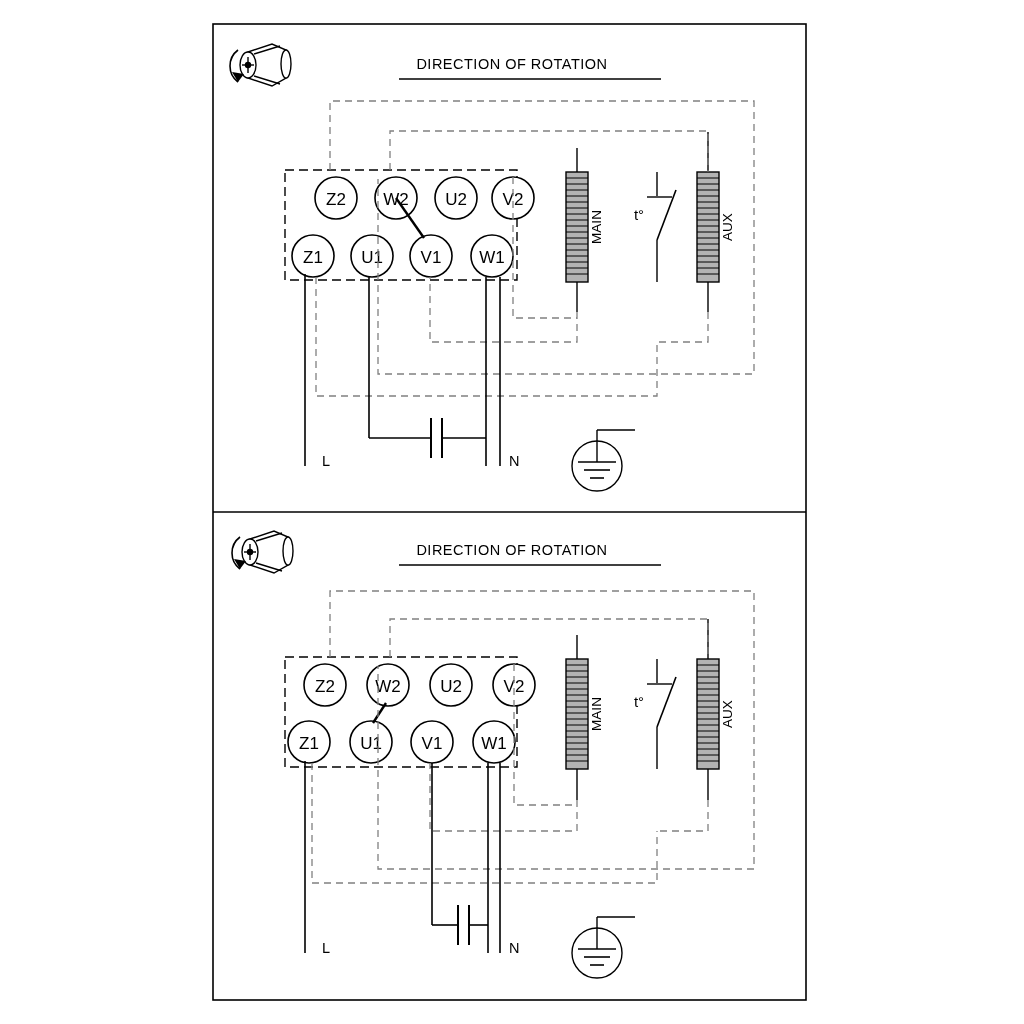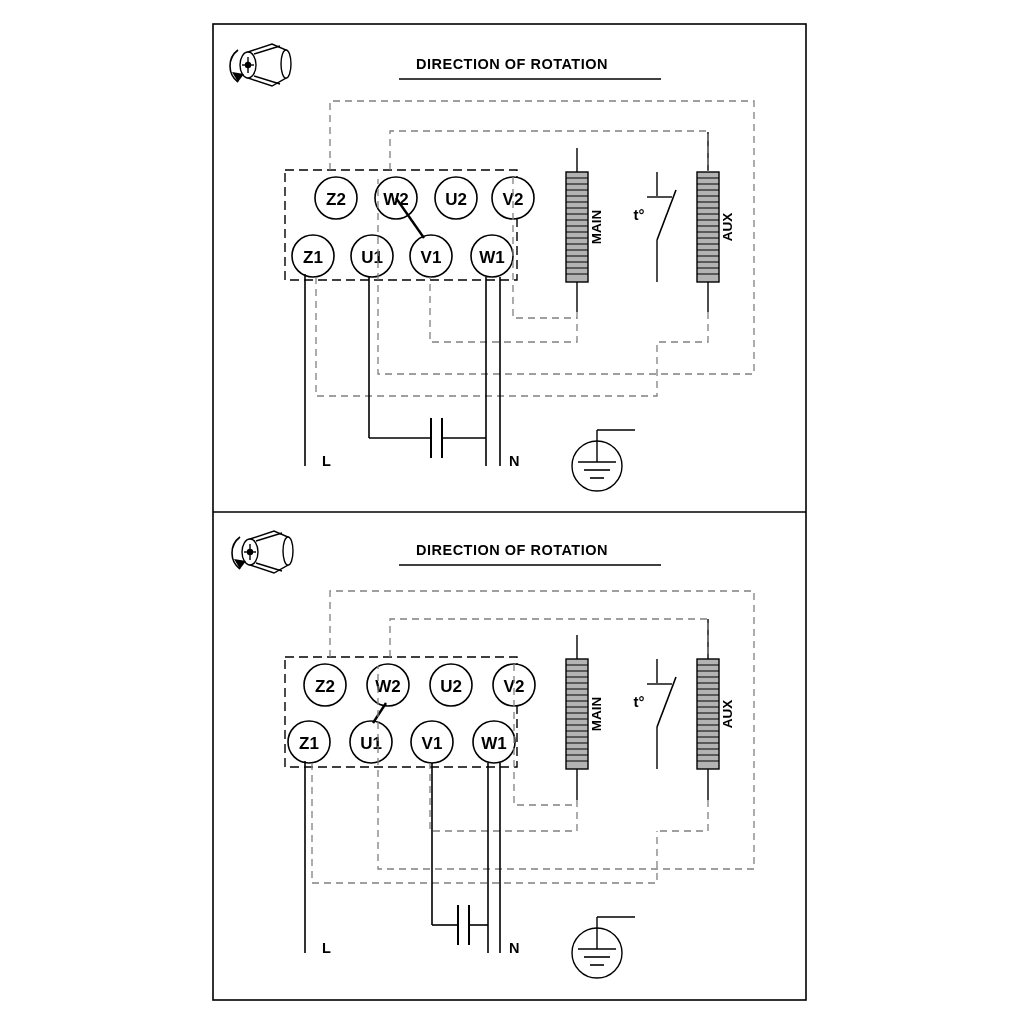--- a/index.html
+++ b/index.html
@@ -12,21 +12,20 @@
     height: 1024px;
     font-family: "Liberation Sans", sans-serif;
     position: relative;
     overflow: hidden;
   }
   #stage {
     position: absolute;
     left: 0; top: 0;
     width: 1024px;
     height: 1024px;
-    font-weight: bold;
   }
   svg.diagram {
     position: absolute;
     left: 0;
     top: 0;
     width: 1024px;
     height: 1024px;
   }
   text {
     font-family: "Liberation Sans", sans-serif;

